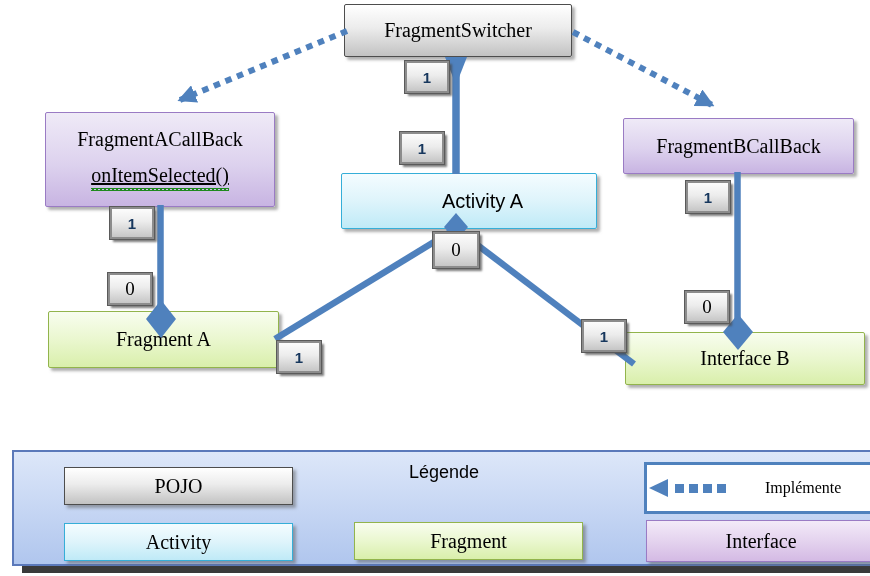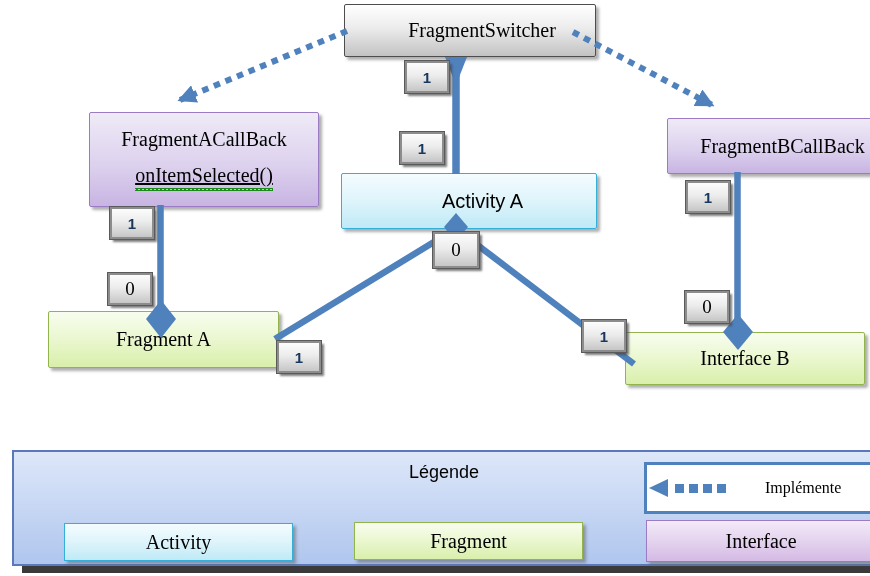--- a/index.html
+++ b/index.html
@@ -12,26 +12,24 @@
   
   .node {
     position:absolute; z-index:2; display:flex; flex-direction:column;
     align-items:center; justify-content:center; text-align:center;
     font-size:20px; color:#000; border-radius:2px;
     box-shadow:3px 3px 3px rgba(110,110,110,.55);
   }
   .pojo {
     background:linear-gradient(#ffffff, #ececec 45%, #c2c2c2);
     border:1px solid #4d4d4d;
-    padding-left:24px;
   }
   .interface {
     background:linear-gradient(#efeaf7, #ddd2ee 55%, #c8b4e2);
     border:1px solid #9a7bc4;
-    margin-left:44px;
   }
   .activity {
     background:linear-gradient(#f4fcff, #def4fb 50%, #bfeaf7);
     border:1px solid #35aed8;
     font-family:"Liberation Sans", sans-serif;
   }
   .fragment {
     background:linear-gradient(#f8fdef, #eaf7cf 50%, #d9efab);
     border:1px solid #92b44c;
   }
@@ -149,20 +147,23 @@
   <div class="mult zero" style="left:108px; top:273px;">0</div>
   <div class="mult zero big" style="left:433px; top:232px;">0</div>
   <div class="mult" style="left:277px; top:341px;">1</div>
   <div class="mult" style="left:582px; top:320px;">1</div>
   <div class="mult" style="left:686px; top:181px;">1</div>
   <div class="mult zero" style="left:685px; top:291px;">0</div>
 
   <div class="legend">
     <div class="legend-title">Légende</div>
 
+    <div class="legend-box pojo lb-pojo">
+      <span>POJO</span>
+    </div>
 
     <div class="legend-box activity lb-activity" style="font-family:Liberation Serif, serif;align-items:center;">
       <span>Activity</span>
     </div>
 
     <div class="legend-box fragment lb-fragment">
       <span>Fragment</span>
     </div>
 
     <div class="legend-box lb-interface">

